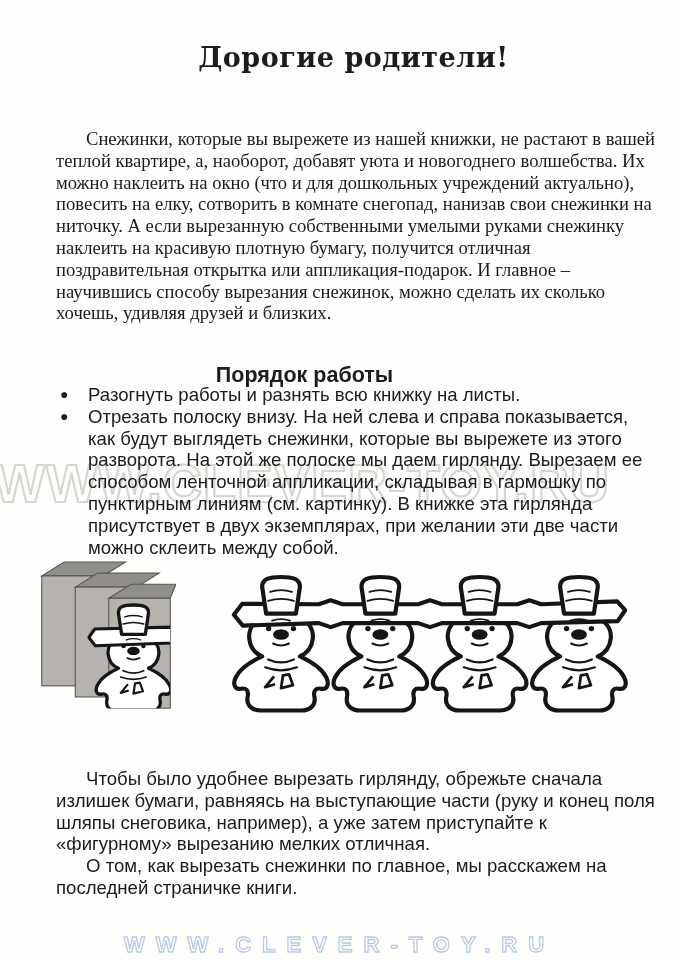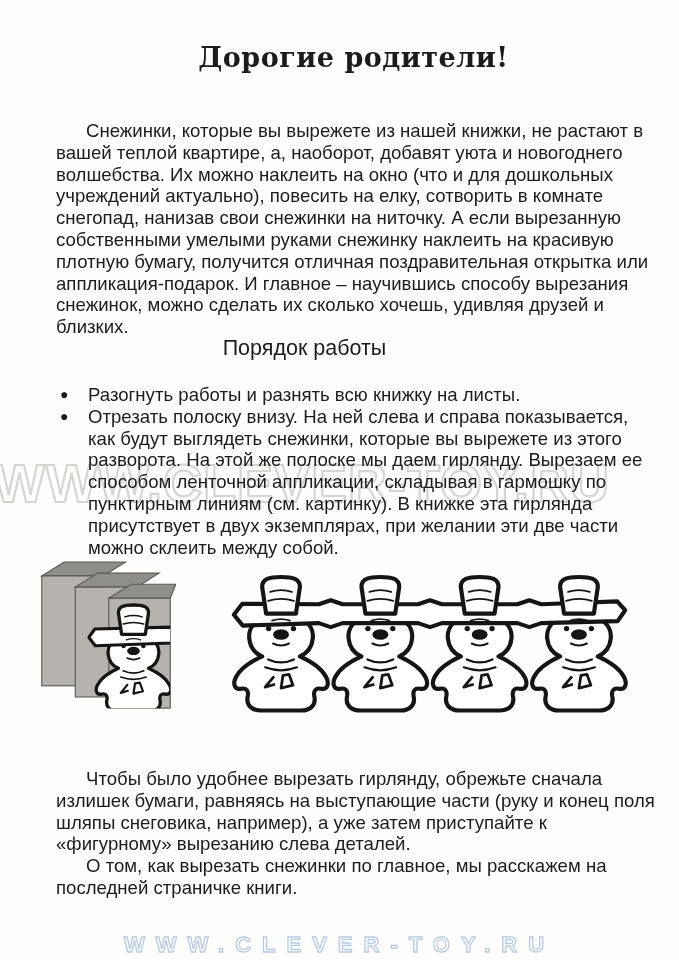--- a/index.html
+++ b/index.html
@@ -25,25 +25,25 @@
     text-stroke:1.3px #b0c6e2;opacity:.9;
   }
   
   .layer{position:absolute;z-index:1;margin-left:14px;}
   .title{
     top:42px;left:0;width:679px;text-align:center;
     font-family:"DejaVu Serif",serif;font-weight:bold;
     font-size:27px;letter-spacing:.5px;
   }
   .body-text{font-size:18.6px;line-height:21.8px;}
-  .intro{top:120px;left:42px;width:606px;}
+  .intro{top:128px;left:42px;width:606px;font-family:Liberation Serif, serif;}
   .indent{text-indent:30px;margin:0;}
   .heading{
-    top:336px;left:0;width:581px;text-align:center;
-    font-weight:normal;font-size:21.5px;
+    top:363px;left:0;width:581px;text-align:center;
+    font-weight:bold;font-size:21.5px;
   }
   ul.bullets{top:384px;left:58px;width:590px;list-style:none;margin:0;padding:0;}
   ul.bullets li{position:relative;padding-left:30px;margin:0;}
   .bullet-dot{position:absolute;left:2px;top:0;font-size:14px;line-height:21.8px;}
   .outro{top:768px;left:42px;width:606px;}
   
   .illus{position:absolute;z-index:1;}
   .illus-accordion{left:36px;top:548px;}
   .illus-garland{left:231px;top:572px;}
 </style>
@@ -134,19 +134,19 @@
     <use href="#sm-crown" transform="translate(100,0)"></use>
     <use href="#sm-crown" transform="translate(200,0)"></use>
     <use href="#sm-crown" transform="translate(300,0)"></use>
     <use href="#sm-face"></use>
     <use href="#sm-face" transform="translate(100,0)"></use>
     <use href="#sm-face" transform="translate(200,0)"></use>
     <use href="#sm-face" transform="translate(300,0)"></use>
   </svg>
 
   <div class="layer outro body-text">
-    <p class="indent">Чтобы было удобнее вырезать гирлянду, обрежьте сначала излишек бумаги, равняясь на выступающие части (руку и конец поля шляпы снеговика, например), а уже затем приступайте к «фигурному» вырезанию слева деталей.</p>
+    <p class="indent">Чтобы было удобнее вырезать гирлянду, обрежьте сначала излишек бумаги, равняясь на выступающие части (руку и конец поля шляпы снеговика, например), а уже затем приступайте к «фигурному» вырезанию мелких отличная.</p>
     <p class="indent">О том, как вырезать снежинки по главное, мы расскажем на последней страничке книги.</p>
   </div>
 
   <div class="wm wm-bottom">WWW.CLEVER-TOY.RU</div>
 
 </div>
 
 </body></html>

